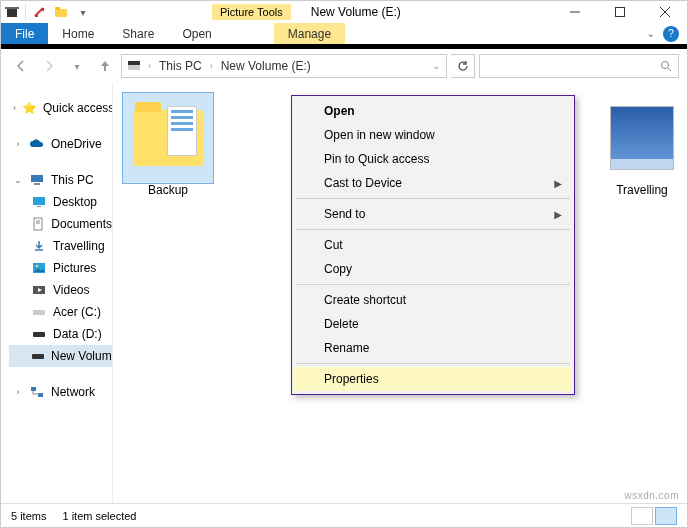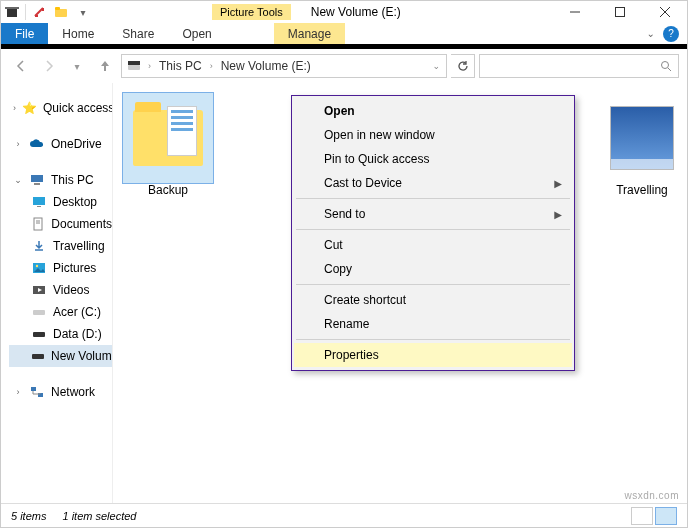--- a/index.html
+++ b/index.html
@@ -60,21 +60,21 @@
   
   
   .ctxmenu { position:absolute; left:290px; top:94px; width:284px; background:#f2f2f2; border:1px solid #4c1d95; box-shadow:3px 3px 6px rgba(0,0,0,.25); padding:3px 2px;}
   .mitem { height:24px; display:flex; align-items:center; padding:0 14px 0 30px; font-size:12px; position:relative;}
   .mitem.bold { font-weight:600;}
   .mitem.hover { background:#fef9c3; }
   .mitem .arrow{ position:absolute; right:10px; font-size:10px; color:#555;}
   .mdiv { height:1px; background:#d0d0d0; margin:3px 2px;}
   
   
-  .status { position:absolute; bottom:0; left:0; right:0; height:24px; border-top:1px solid #ddd; display:flex; align-items:center; padding:0 10px; font-size:11px; gap:16px;font-style:italic;}
+  .status { position:absolute; bottom:0; left:0; right:0; height:24px; border-top:1px solid #ddd; display:flex; align-items:center; padding:0 10px; font-size:11px; gap:16px;}
   .status .right { margin-left:auto; display:flex; gap:2px;}
   .viewbtn { width:22px; height:18px; border:1px solid #ccc; }
   .viewbtn.sel{ background:#cde6f7; border-color:#7bb0e7;}
   .watermark{ position:absolute; right:8px; bottom:26px; font-size:10px; color:#aaa; letter-spacing:.5px;}
   
   svg { display:block;}
 </style>
 </head>
 <body>
 
@@ -332,20 +332,21 @@
   <div class="mdiv"></div>
   <div class="mitem">
       <span>Send to</span>
       <span class="arrow">▶</span>
     </div>
   <div class="mdiv"></div>
   <div class="mitem">Cut</div>
   <div class="mitem">Copy</div>
   <div class="mdiv"></div>
   <div class="mitem">Create shortcut</div>
+  <div class="mitem">Delete</div>
   <div class="mitem">Rename</div>
   <div class="mdiv"></div>
   <div class="mitem hover">Properties</div>
 </div>
 
 <div class="watermark">wsxdn.com</div>
 
 <div class="status">
   <span>5 items</span>
   <span>1 item selected</span>

